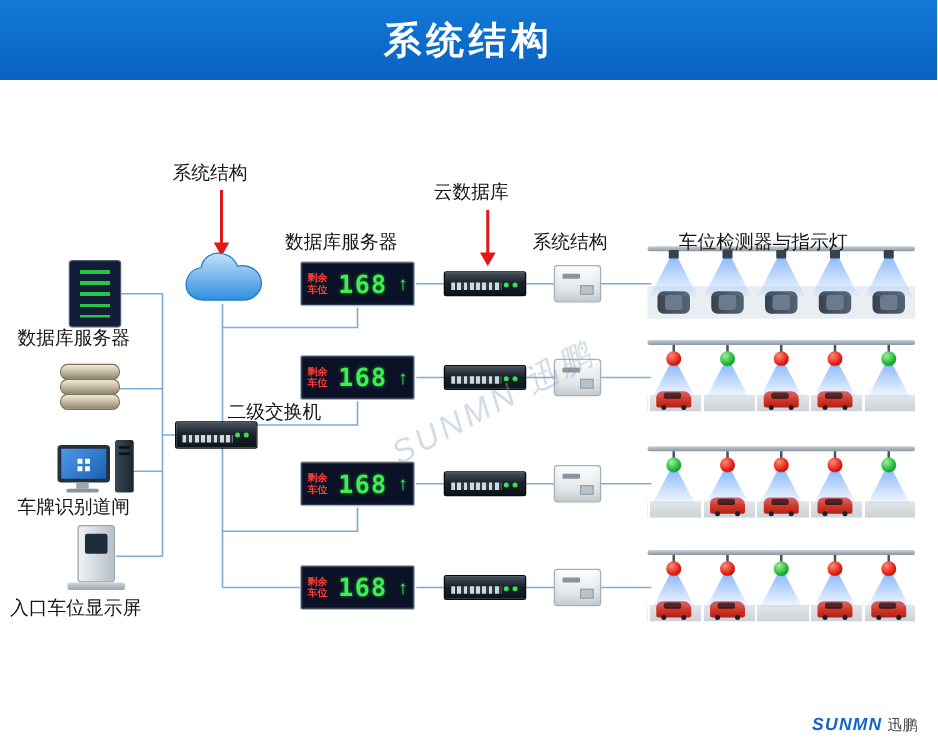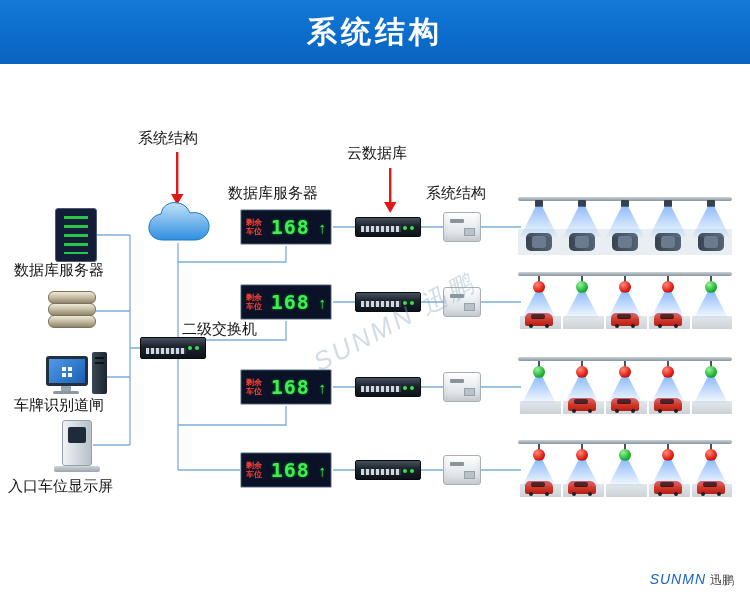--- a/index.html
+++ b/index.html
@@ -111,21 +111,21 @@
     border-radius:50%; background:#1d2126; box-shadow:16px 0 #1d2126; }
   .car-top { position:absolute; top:36px; width:26px; height:18px; border-radius:5px;
     background:linear-gradient(90deg,#39434f,#556374); }
   .car-top::before { content:""; position:absolute; inset:3px 6px; background:#6b7a8c; border-radius:3px; }
 
   
   .watermark { position:absolute; left:305px; top:305px; z-index:4; pointer-events:none;
     transform:rotate(-28deg); font-size:26px; font-style:italic; letter-spacing:3px;
     color:#8aa4bc; opacity:.38; white-space:nowrap; }
   .logo { position:absolute; right:16px; bottom:8px; z-index:3; display:flex; align-items:baseline; gap:4px; }
-  .logo-brand { color:#1464c8; font-weight:normal; font-style:italic; font-size:14px; letter-spacing:1px; }
+  .logo-brand { color:#1464c8; font-weight:bold; font-style:italic; font-size:14px; letter-spacing:1px; }
   .logo-cn { color:#444; font-size:12px; }
 </style>
 </head>
 <body>
 
 <div class="canvas">
 
   <div class="banner">
     <div class="title">系统结构</div>
   </div>
@@ -147,20 +147,21 @@
     <g fill="#e01818">
       <rect x="389" y="168" width="2.4" height="36"></rect>
       <polygon points="384,202 396.5,202 390.2,213"></polygon>
     </g>
   </svg>
 
   <div class="label" style="left:138px;top:129px">系统结构</div>
   <div class="label" style="left:347px;top:144px">云数据库</div>
   <div class="label" style="left:228px;top:184px">数据库服务器</div>
   <div class="label" style="left:426px;top:184px">系统结构</div>
+  <div class="label" style="left:543px;top:184px">车位检测器与指示灯</div>
   <div class="label" style="left:14px;top:261px">数据库服务器</div>
   <div class="label" style="left:182px;top:320px">二级交换机</div>
   <div class="label" style="left:14px;top:396px">车牌识别道闸</div>
   <div class="label" style="left:8px;top:477px">入口车位显示屏</div>
 
   <svg class="cloud" style="left:146px;top:198px" width="66" height="46" viewBox="0 0 66 46">
     <defs>
       <linearGradient id="cg" x1="0" y1="0" x2="0" y2="1">
         <stop offset="0" stop-color="#c3e1f8"></stop>
           <stop offset="1" stop-color="#2f8fe0"></stop>

